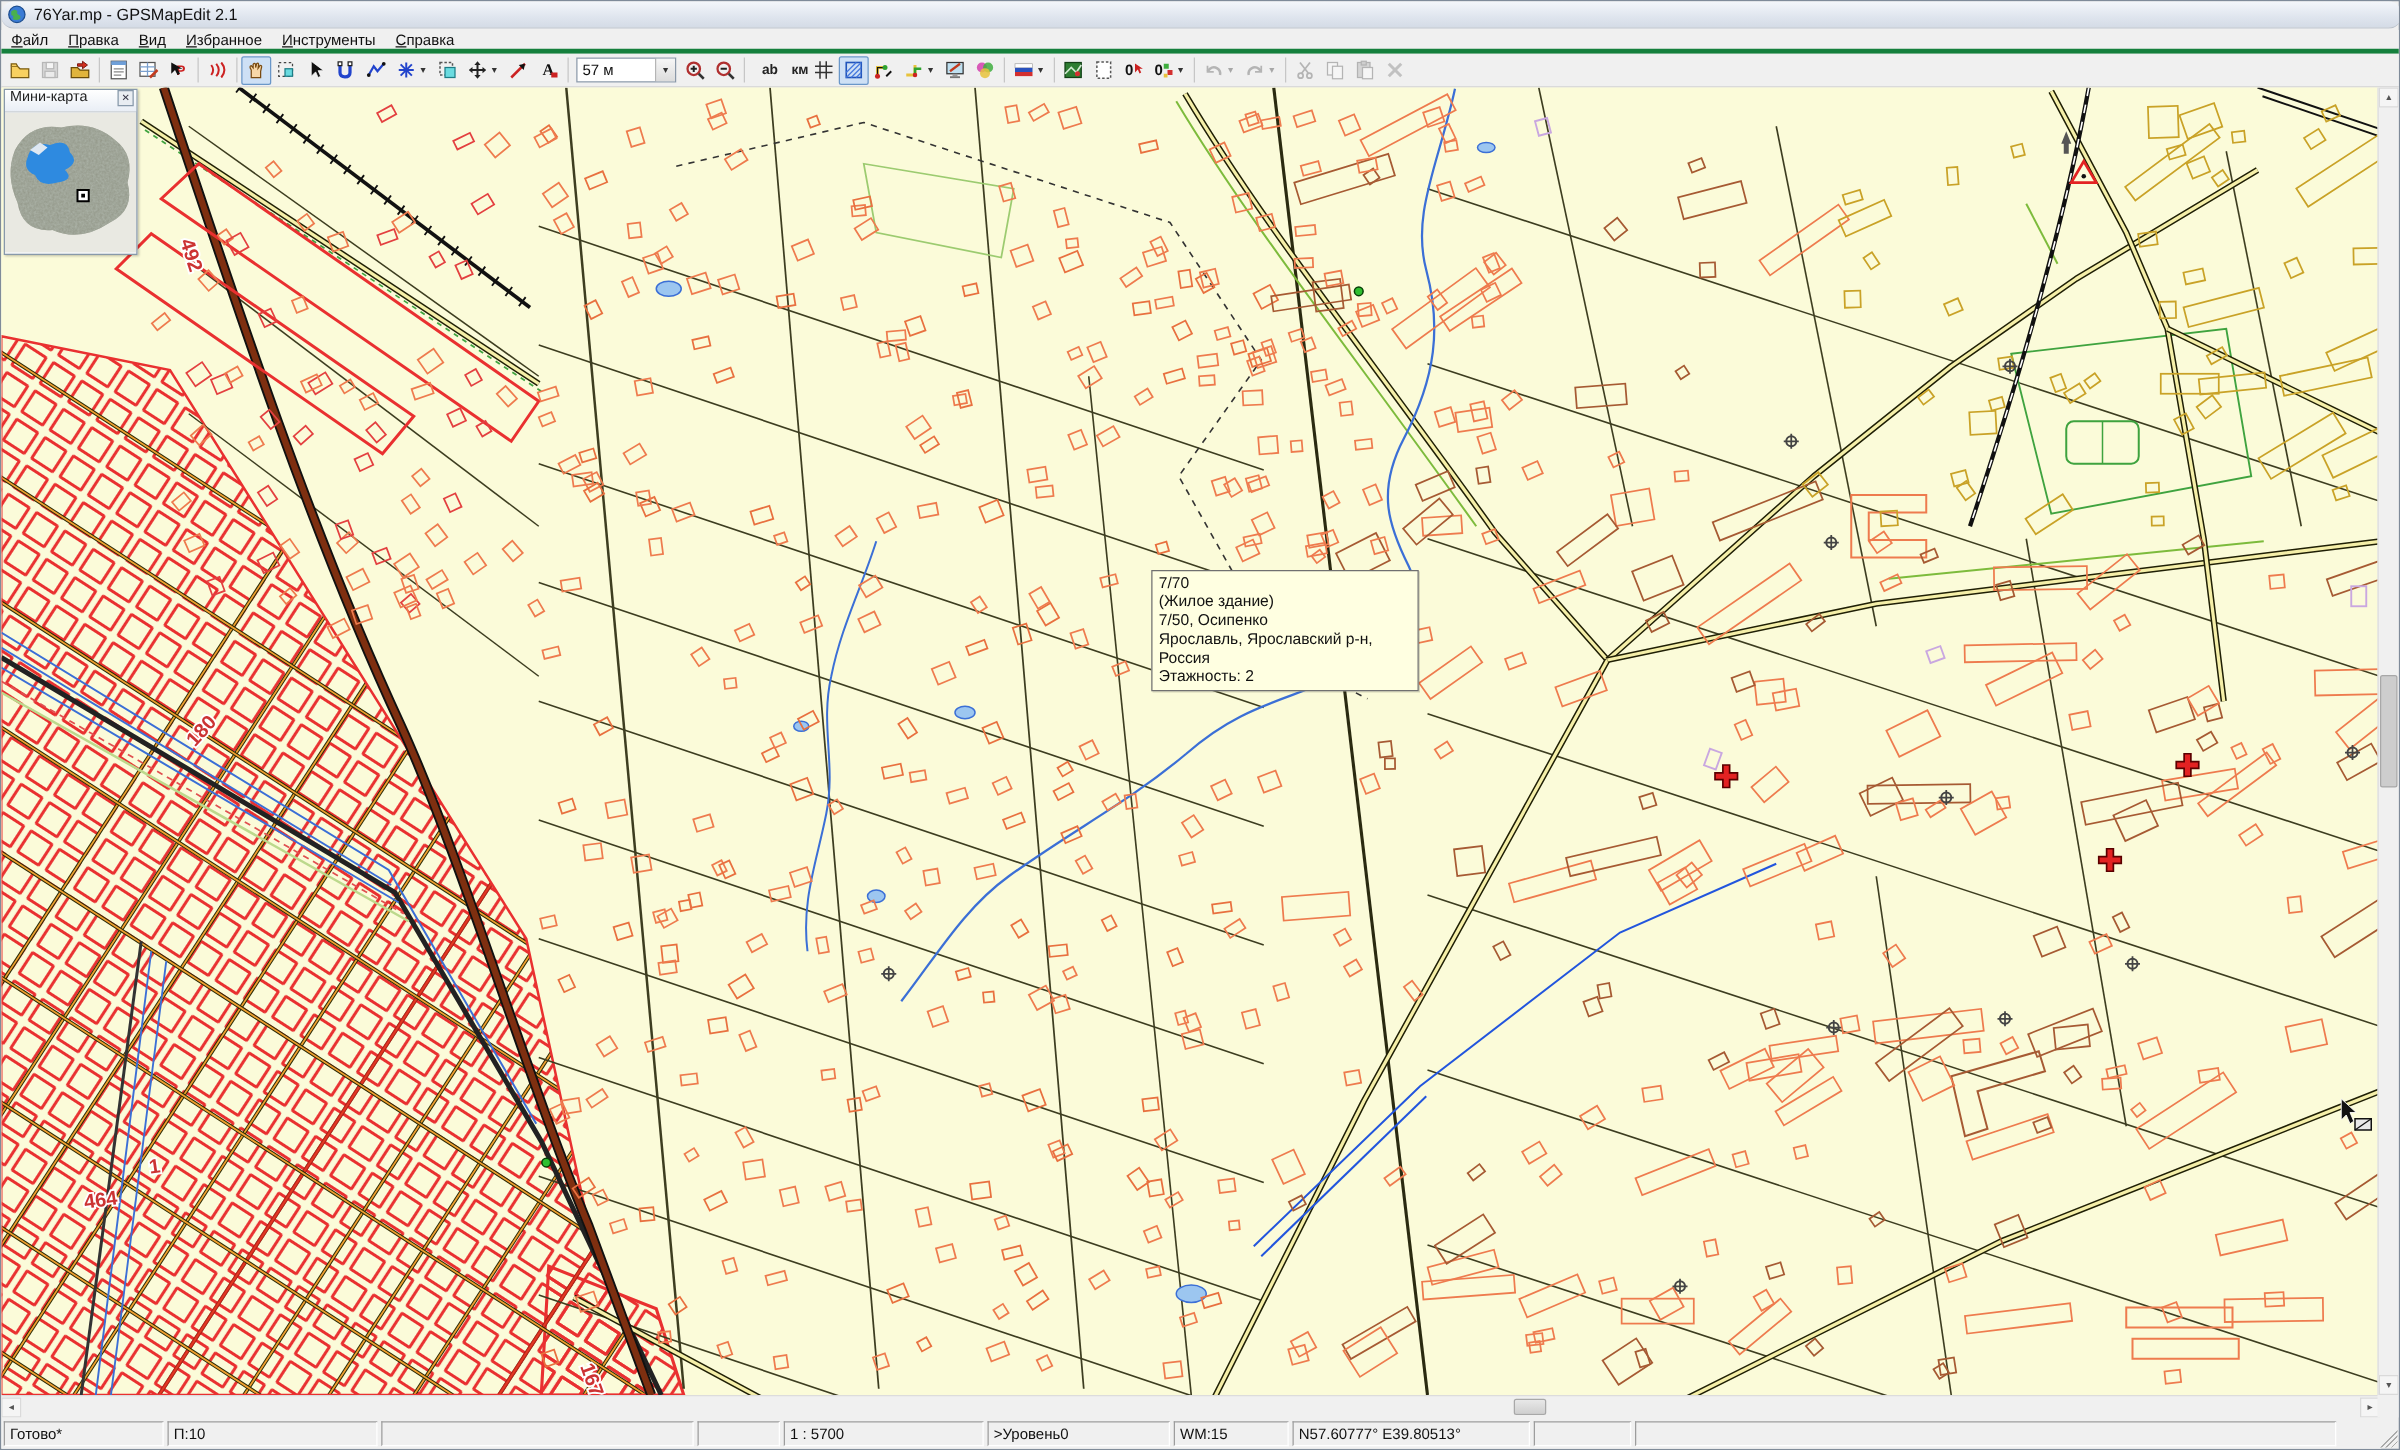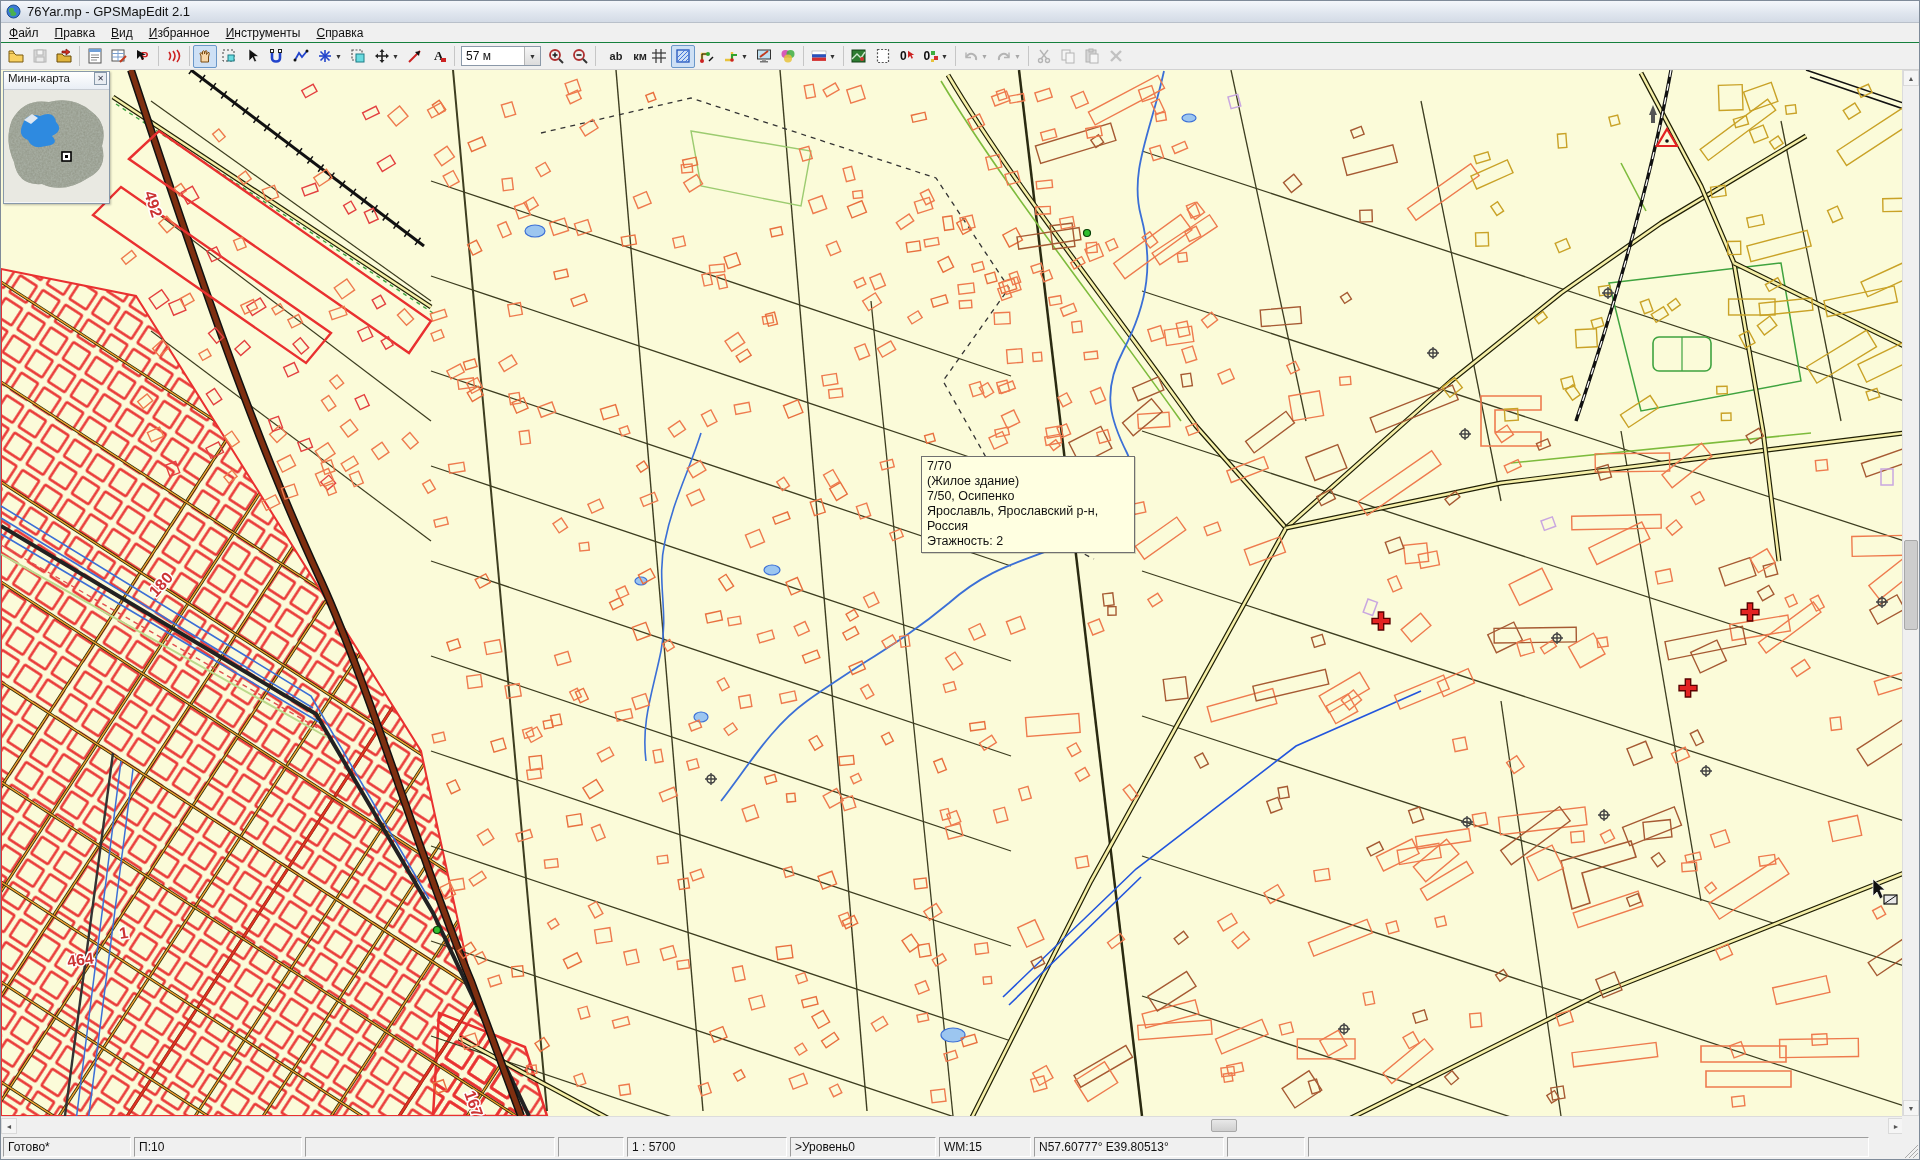--- a/index.html
+++ b/index.html
@@ -3,25 +3,25 @@
 <meta charset="utf-8">
 <style>
   html,body{margin:0;padding:0;background:#888;}
   *{box-sizing:border-box;}
   #win{position:relative;width:1920px;height:1160px;overflow:hidden;
        font-family:"Liberation Sans","DejaVu Sans",sans-serif;background:#F0F0F0;
        border:1px solid #7f8b99;}
   
   #titlebar{position:absolute;left:0;top:0;width:1920px;height:22px;
     background:linear-gradient(#f4f7fb,#dfe5ee 60%,#d4dbe6);
-    border-bottom:1px solid #b9c0ca;display:flex;align-items:center;padding-left:5px;}
+    border-bottom:1px solid #b9c0ca;display:flex;align-items:center;padding-left:5px;border-radius:10px;}
   #titlebar .t{font-size:13px;color:#111;margin-left:6px;}
   
   #menubar{position:absolute;left:0;top:23px;width:1920px;height:19px;background:#F0F0F0;
-    border-bottom:1px solid #15803d;display:flex;align-items:center;font-size:12px;color:#111;}
+    border-bottom:4px solid #15803d;display:flex;align-items:center;font-size:12px;color:#111;}
   #menubar .mi{padding:2px 8px;cursor:default;}
   
   #toolbar{position:absolute;left:0;top:42px;width:1920px;height:27px;background:#F0F0F0;
     border-bottom:1px solid #d2d2d2;display:flex;align-items:center;padding-left:3px;}
   .tbtn{width:24px;height:23px;display:flex;align-items:center;justify-content:center;
     border:1px solid transparent;border-radius:2px;position:relative;flex:none;}
   .tbtn.dd{width:33px;}
   .tbtn.pressed{background:#cee0f5;border-color:#6a97c9;}
   .tbtn.disabled{opacity:.38;filter:grayscale(1);}
   .tbtn svg{display:block;}

